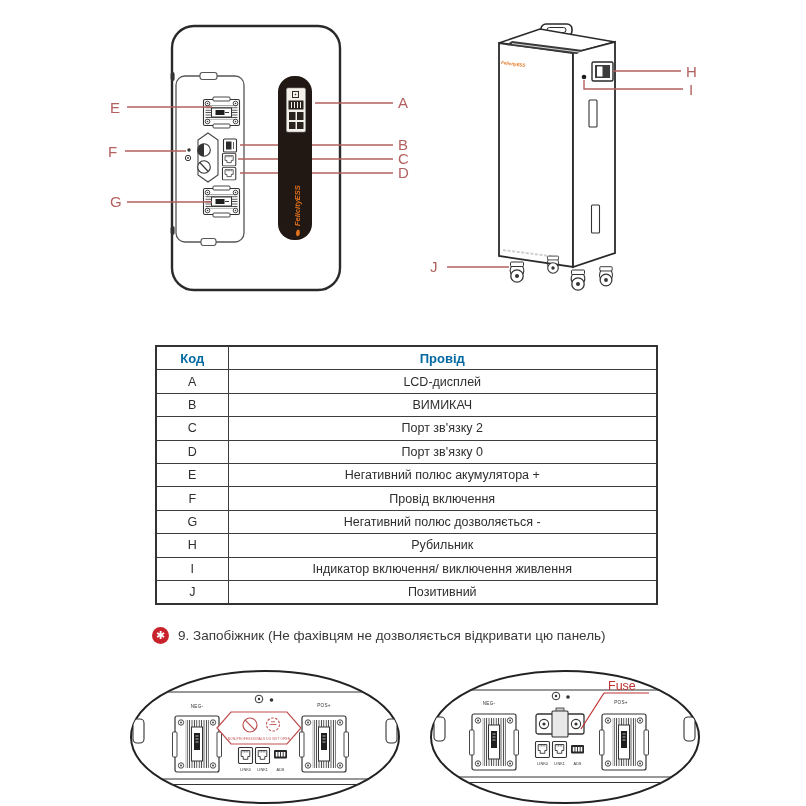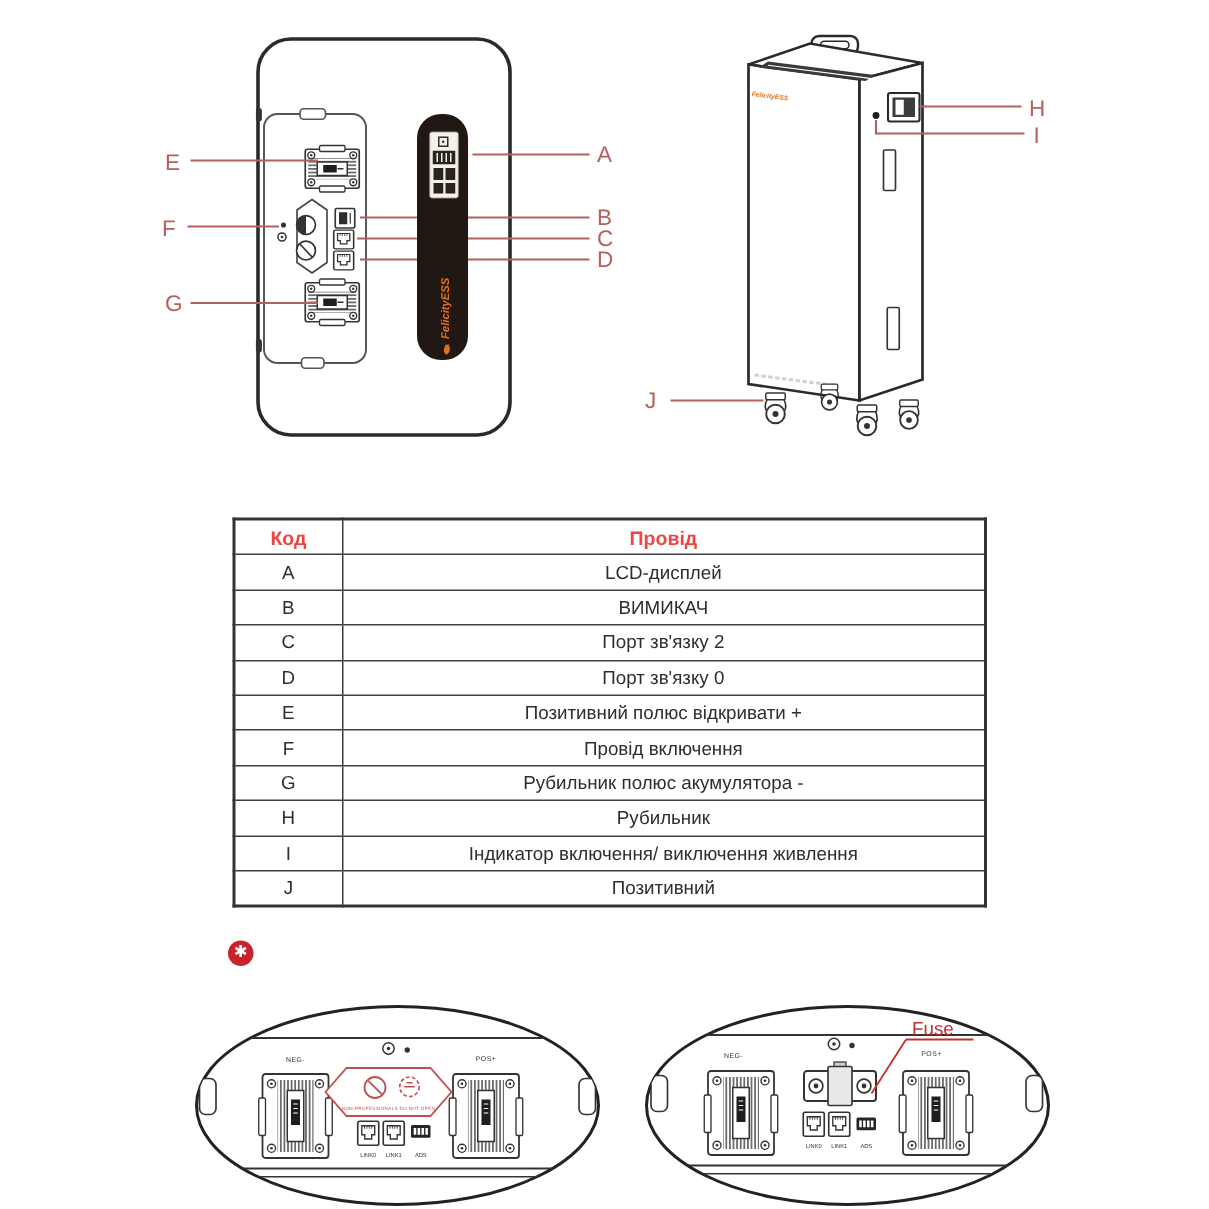--- a/index.html
+++ b/index.html
@@ -11,21 +11,21 @@
   .small-lbl{font-size:4.6px;fill:#333;text-anchor:middle;letter-spacing:.3px;}
   .tiny-lbl{font-size:3.8px;fill:#333;text-anchor:middle;}
   .warnred{font-size:3.1px;fill:#c05050;text-anchor:middle;letter-spacing:.2px;}
   .brand-v{font-style:italic;font-weight:bold;font-size:7.5px;fill:#e2711d;}
   .brand-t{font-style:italic;font-weight:bold;font-size:4.5px;fill:#e2711d;}
   .fuse-lbl{font-size:12.5px;fill:#c03030;}
   table.legend{position:absolute;left:155px;top:345px;width:503px;border-collapse:collapse;
     table-layout:fixed;font-size:12.5px;color:#2e2e2e;border:2px solid #333;}
   table.legend th,table.legend td{border:1.5px solid #3d3d3d;text-align:center;
     height:22.4px;padding:0 4px;}
-  table.legend th{font-weight:bold;font-size:13px;color:#ef4444;}
+  table.legend th{font-weight:bold;font-size:13px;color:#0369a1;}
   col.c1{width:72px;}
   .note{position:absolute;left:152px;top:627px;display:flex;align-items:center;gap:9px;
     font-size:13.5px;color:#3a3a3a;}
   .note-icon{width:17px;height:17px;border-radius:50%;background:#c8232c;color:#fff;
     font-size:11px;line-height:17px;text-align:center;flex:0 0 auto;}
 </style>
 </head>
 <body>
 
 <div id="stage">
@@ -294,42 +294,43 @@
     <tr>
           <td>C</td>
           <td>Порт зв'язку 2</td>
         </tr>
     <tr>
           <td>D</td>
           <td>Порт зв'язку 0</td>
         </tr>
     <tr>
           <td>E</td>
-          <td>Позитивний полюс відкривати +</td>
+          <td>Негативний полюс акумулятора +</td>
         </tr>
     <tr>
           <td>F</td>
           <td>Провід включення</td>
         </tr>
     <tr>
           <td>G</td>
-          <td>Рубильник полюс акумулятора -</td>
+          <td>Негативний полюс дозволяється -</td>
         </tr>
     <tr>
           <td>H</td>
           <td>Рубильник</td>
         </tr>
     <tr>
           <td>I</td>
           <td>Індикатор включення/ виключення живлення</td>
         </tr>
     <tr>
           <td>J</td>
           <td>Позитивний</td>
         </tr>
   </tbody>
 </table>
 
 <div class="note">
   <span class="note-icon">✱</span>
+  <span>9. Запобіжник (Не фахівцям не дозволяється відкривати цю панель)</span>
 </div>
 
 </div>
 
 </body></html>

